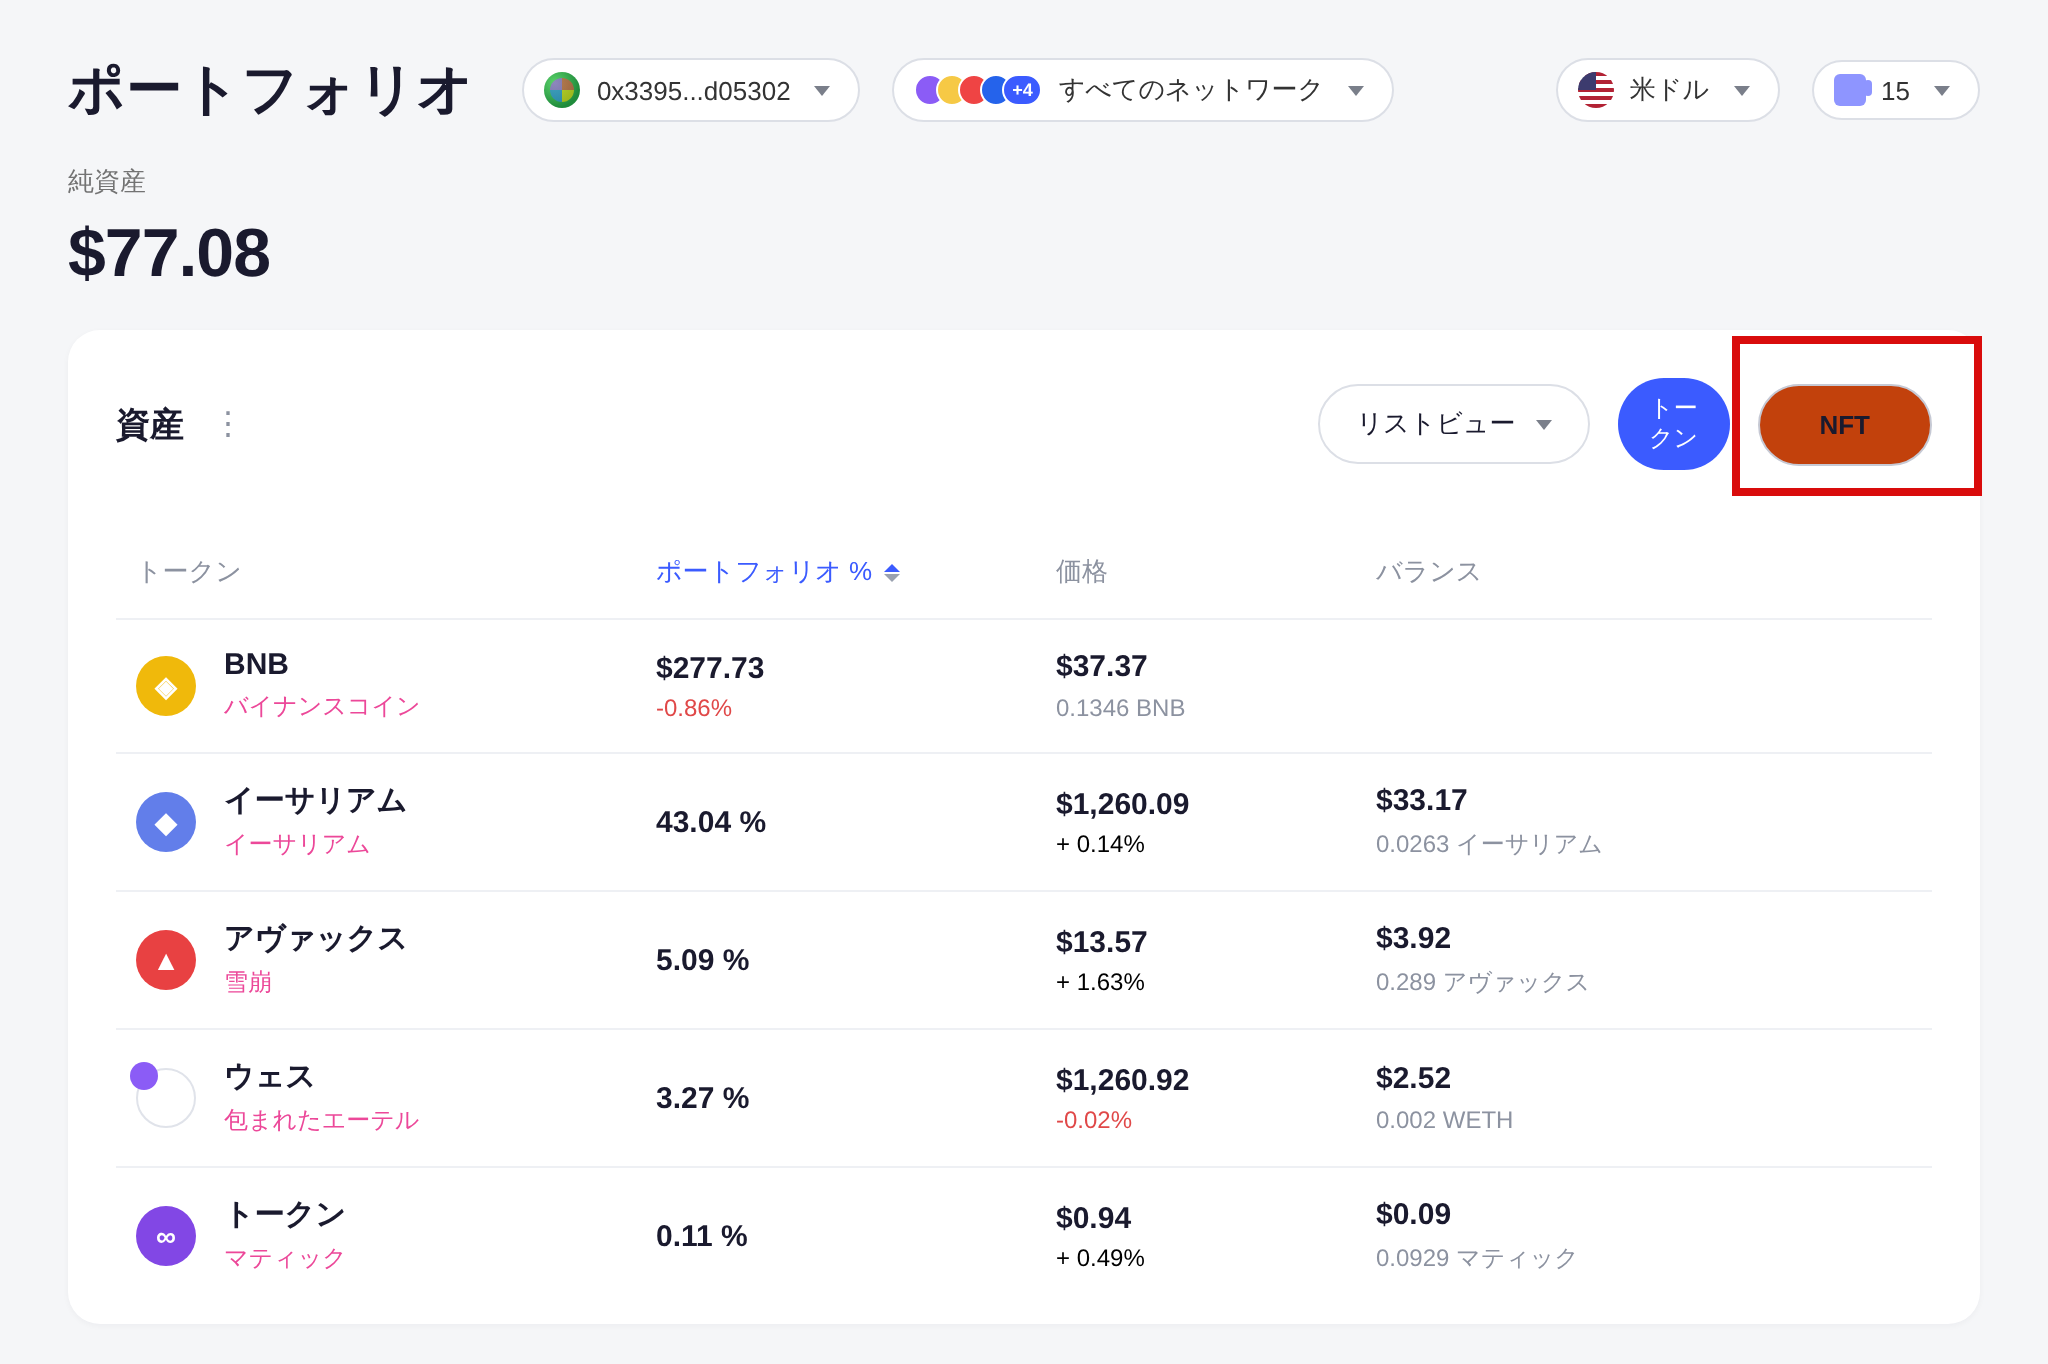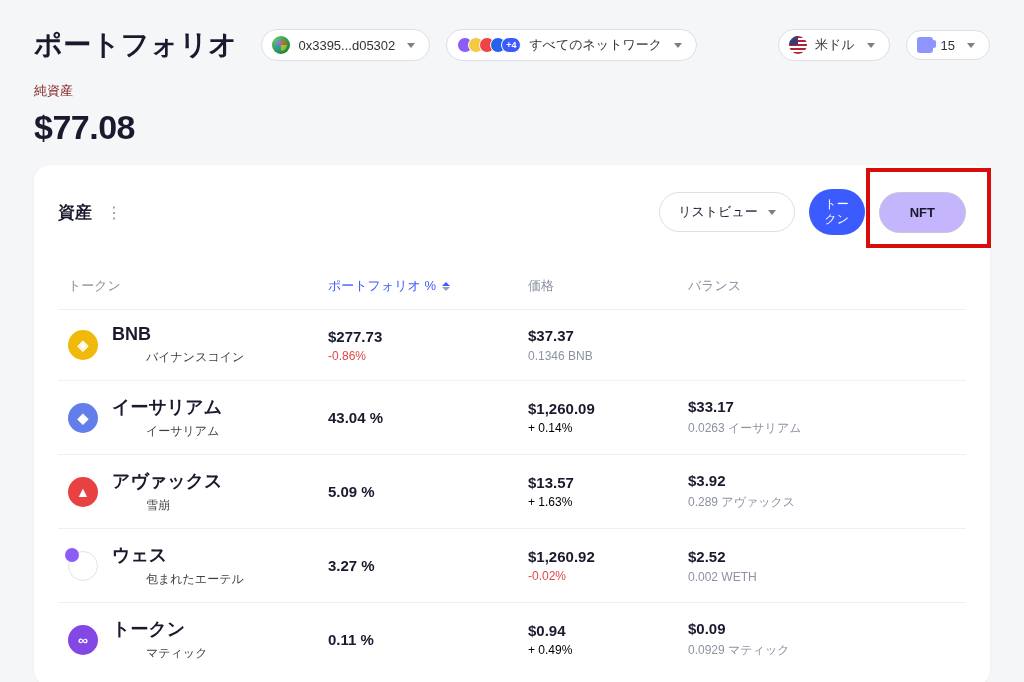--- a/index.html
+++ b/index.html
@@ -80,21 +80,21 @@
     width: 0; height: 0;
     border-left: 4px solid transparent;
     border-right: 4px solid transparent;
     border-top: 5px solid #7a7f8a;
   }
 
   
   .networth {
     padding: 0 34px 18px 34px;
   }
-  .nw-label { color:#7f1d1d; font-size:13px; margin-bottom:8px; }
+  .nw-label { color:#737373; font-size:13px; margin-bottom:8px; }
   .nw-value { font-size:34px; font-weight:800; letter-spacing:-0.5px; }
 
   
   .card{
     margin: 0 34px;
     background:#fff;
     border-radius:16px;
     padding: 24px 24px 10px 24px;
     box-shadow: 0 1px 3px rgba(20,20,40,0.04);
     position: relative;
@@ -108,21 +108,21 @@
   .listview-btn{
     border:1px solid #dcdfe6;background:#fff;border-radius:999px;
     padding:10px 18px;font-size:13px;display:flex;align-items:center;gap:10px;cursor:pointer;
   }
   .tab-token{
     background:#3b5bff;color:#fff;border-radius:999px;
     padding:8px 12px;font-size:12px;text-align:center;line-height:1.25;cursor:pointer;
     width:56px;
   }
   .tab-nft{
-    background:#c4b5fd;border:1px solid #c6c9d4;border-radius:999px;
+    background:#c2410c;border:1px solid #c6c9d4;border-radius:999px;
     padding:12px 30px;font-size:13px;font-weight:700;cursor:pointer;
   }
 
   .nft-highlight{
     position:absolute; top:3px; right:-1px;
     width:125px; height:80px;
     border:4px solid #d90c0c;
     pointer-events:none;
   }
 
@@ -150,22 +150,22 @@
   .tok-ico{
     width:30px;height:30px;border-radius:50%;display:flex;align-items:center;justify-content:center;
     color:#fff;font-size:14px;font-weight:700;
   }
   .ico-bnb{background:#f0b90b;}
   .ico-eth{background:#627eea;}
   .ico-avax{background:#e84142;}
   .ico-weth{background:#fff;border:1px solid #e0e3ea;position:relative;}
   .ico-weth::before{content:"";position:absolute;left:-4px;top:-4px;width:14px;height:14px;border-radius:50%;background:#8b5cf6;}
   .ico-matic{background:#8247e5;}
-  .tok-name{font-size:18px;font-weight:700;}
-  .tok-sub{font-size:12px;color:#404040;margin-top:4px;margin-left:34px;}
+  .tok-name{font-size:15px;font-weight:700;}
+  .tok-sub{font-size:12px;color:#ec4899;margin-top:4px;}
   .pf-pct{font-size:15px;font-weight:700;}
   .price-main{font-size:15px;font-weight:700;}
   .price-chg{font-size:12px;margin-top:4px;}
   .chg-neg{color:#e04848;}
   .chg-pos{color:#000000;}
   .bal-main{font-size:15px;font-weight:700;}
   .bal-sub{font-size:12px;color:#8c92a0;margin-top:5px;}
 </style>
 </head>
 <body>

